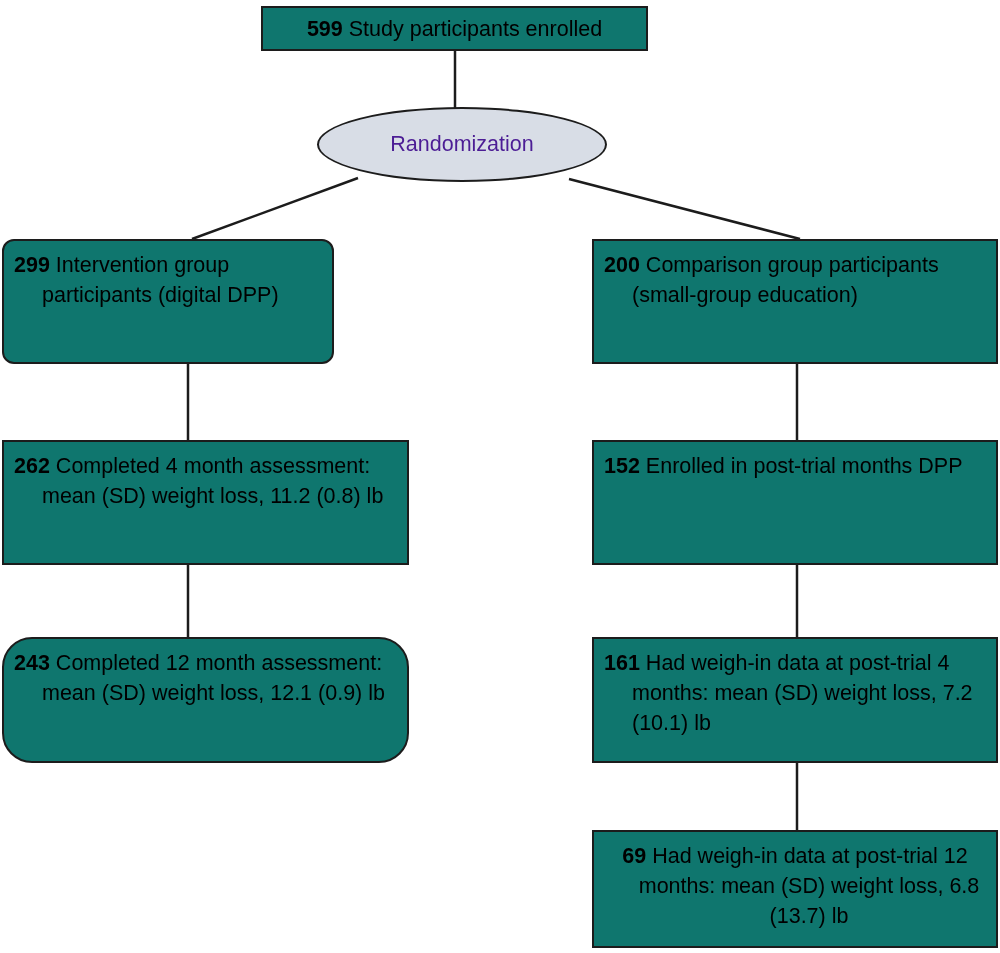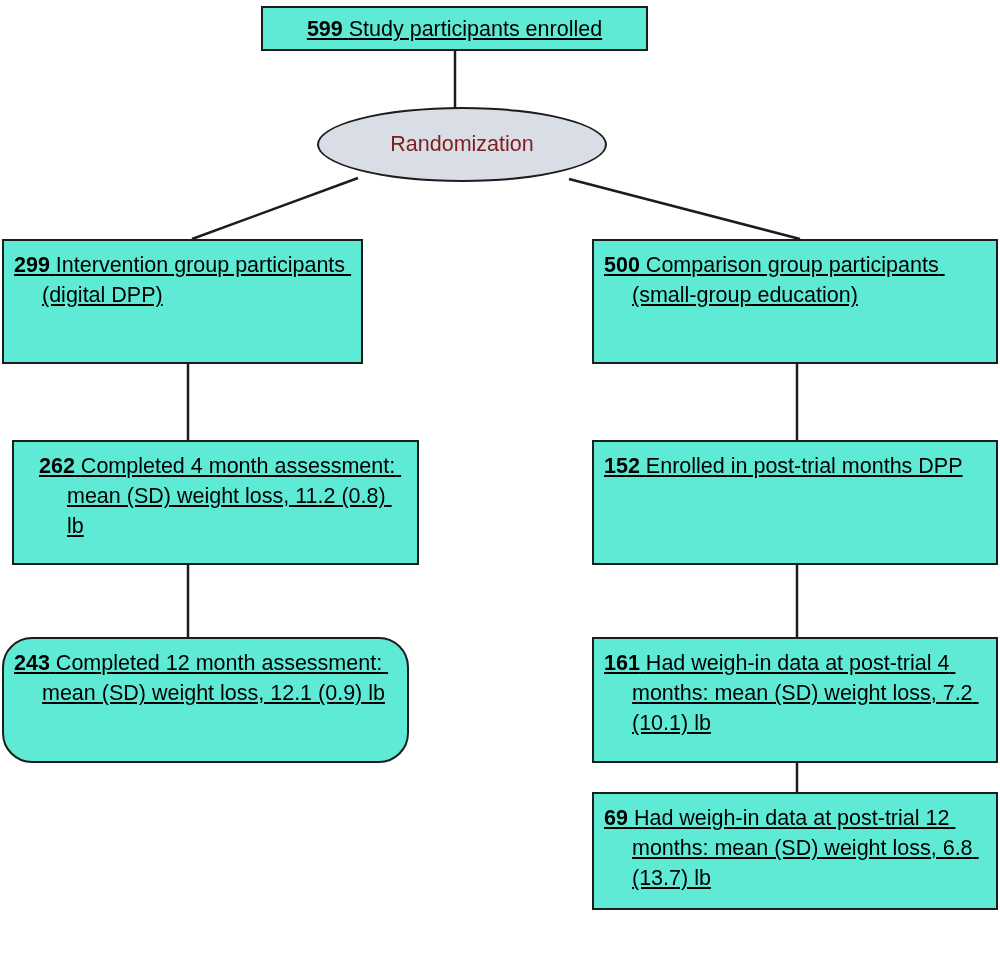--- a/index.html
+++ b/index.html
@@ -25,26 +25,25 @@
     position: absolute;
     left: 0;
     top: 0;
     width: 1000px;
     height: 953px;
     pointer-events: none;
   }
   .node {
     position: absolute;
     box-sizing: border-box;
-    background: #5eead4;
+    background: #0f766e;
     border: 2px solid #1c1c1c;
     color: #000000;
     font-size: 21.5px;
     line-height: 30px;
-    text-decoration: underline;
   }
   .node .text {
     display: block;
     padding: 9px 10px 6px 10px;
     text-indent: -28px;
     margin-left: 28px;
     white-space: pre-wrap;
   }
   .node.center .text {
     text-indent: 0;
@@ -58,33 +57,33 @@
   .ellipse {
     position: absolute;
     box-sizing: border-box;
     background: #d8dde6;
     border: 2px solid #1c1c1c;
     border-radius: 50%;
     display: flex;
     align-items: center;
     justify-content: center;
     font-size: 21.5px;
-    color: #7f1d1d;
+    color: #4c1d95;
   }
 
   
   #node-enrolled   { left: 261px; top: 6px;   width: 387px; height: 45px; }
   #node-random     { left: 317px; top: 107px; width: 290px; height: 75px; }
-  #node-intervention { left: 2px;   top: 239px; width: 361px; height: 125px; }
+  #node-intervention { left: 2px;   top: 239px; width: 332px; height: 125px; border-radius: 12px; }
   #node-comparison   { left: 592px; top: 239px; width: 406px; height: 125px; }
-  #node-completed4   { left: 12px;   top: 440px; width: 407px; height: 125px; padding-left: 15px; }
+  #node-completed4   { left: 2px;   top: 440px; width: 407px; height: 125px; }
   #node-enrolled-post{ left: 592px; top: 440px; width: 406px; height: 125px; }
   #node-completed12  { left: 2px;   top: 637px; width: 407px; height: 126px; border-radius: 30px; }
   #node-weighin4     { left: 592px; top: 637px; width: 406px; height: 126px; }
-  #node-weighin12    { left: 592px; top: 792px; width: 406px; height: 118px; }
+  #node-weighin12    { left: 592px; top: 830px; width: 406px; height: 118px; text-align: center; }
 </style>
 </head>
 <body>
 
 <div id="flowchart">
 
   <svg class="connectors" viewBox="0 0 1000 953" width="1000" height="953" xmlns="http://www.w3.org/2000/svg">
 
     <line x1="455" y1="51" x2="455" y2="110" stroke="#1c1c1c" stroke-width="2.5"></line>
 
@@ -106,21 +105,21 @@
 
   <div class="ellipse" id="node-random">
     <span>Randomization</span>
   </div>
 
   <div class="node" id="node-intervention">
     <span class="text"><span class="num">299</span> <span>Intervention group participants (digital DPP)</span></span>
   </div>
 
   <div class="node" id="node-comparison">
-    <span class="text"><span class="num">500</span> <span>Comparison group participants (small-group education)</span></span>
+    <span class="text"><span class="num">200</span> <span>Comparison group participants (small-group education)</span></span>
   </div>
 
   <div class="node" id="node-completed4">
     <span class="text"><span class="num">262</span> <span>Completed 4 month assessment: mean (SD) weight loss, 11.2 (0.8) lb</span></span>
   </div>
 
   <div class="node" id="node-enrolled-post">
     <span class="text"><span class="num">152</span> <span>Enrolled in post-trial months DPP</span></span>
   </div>
 

